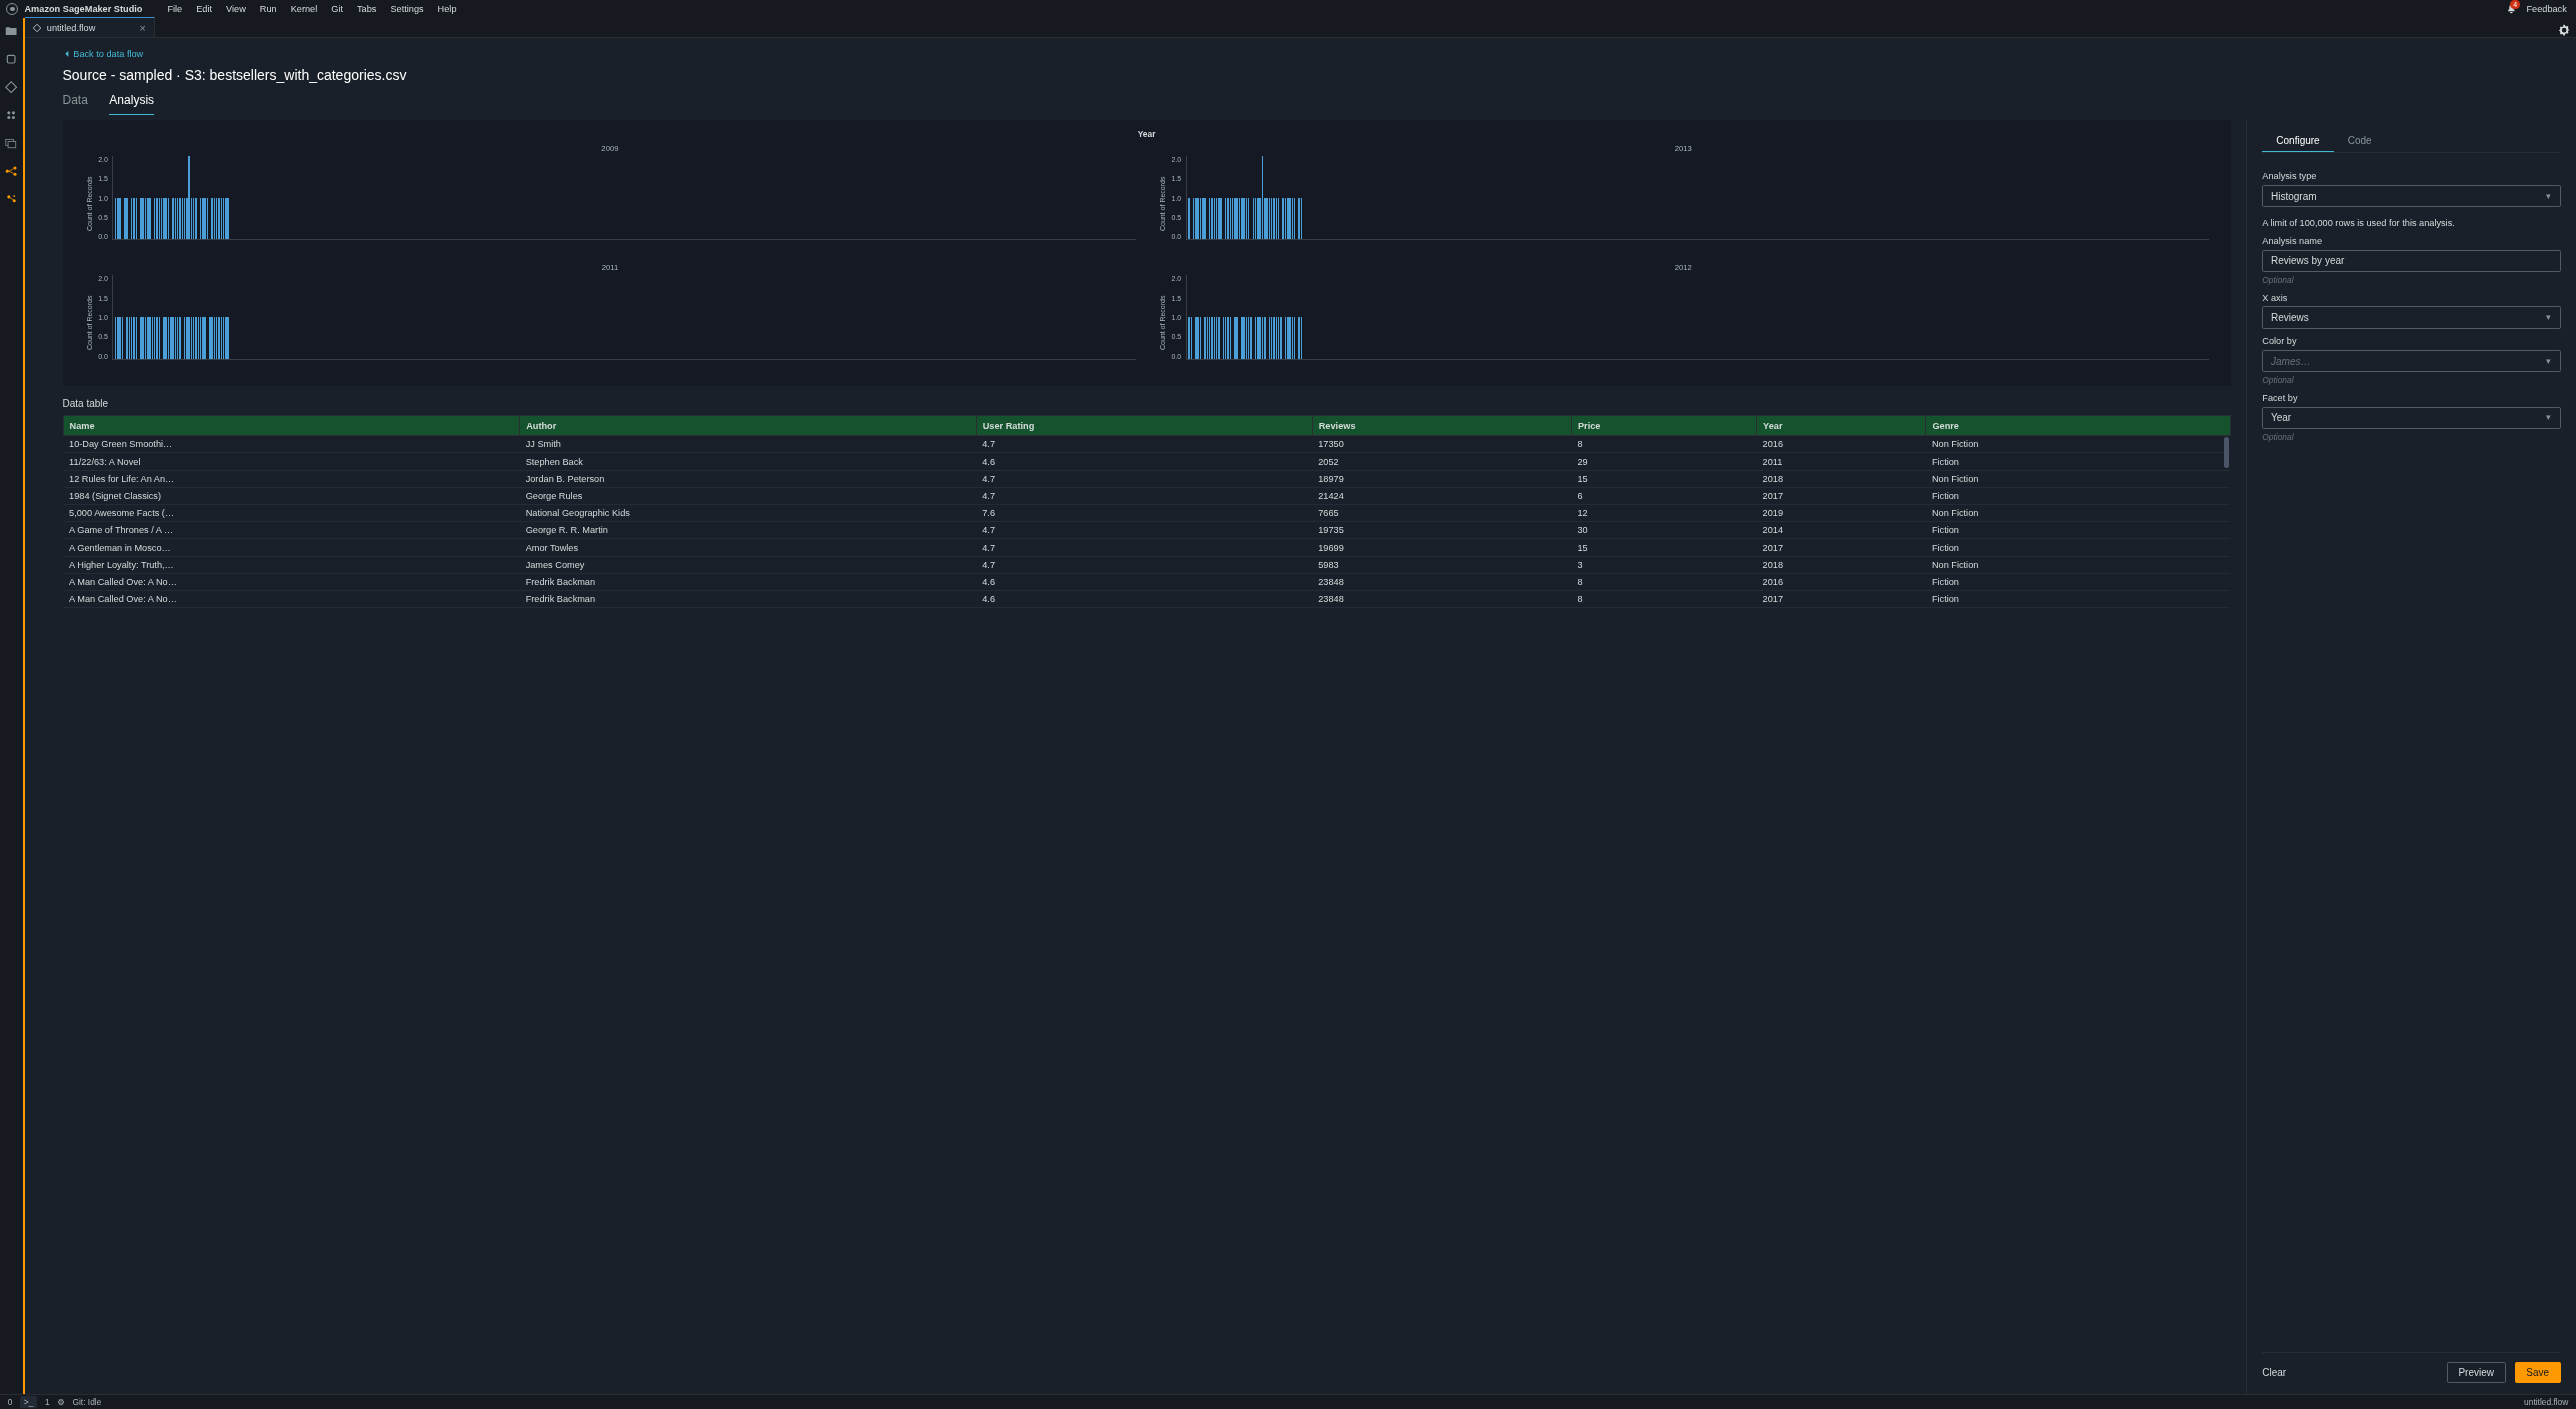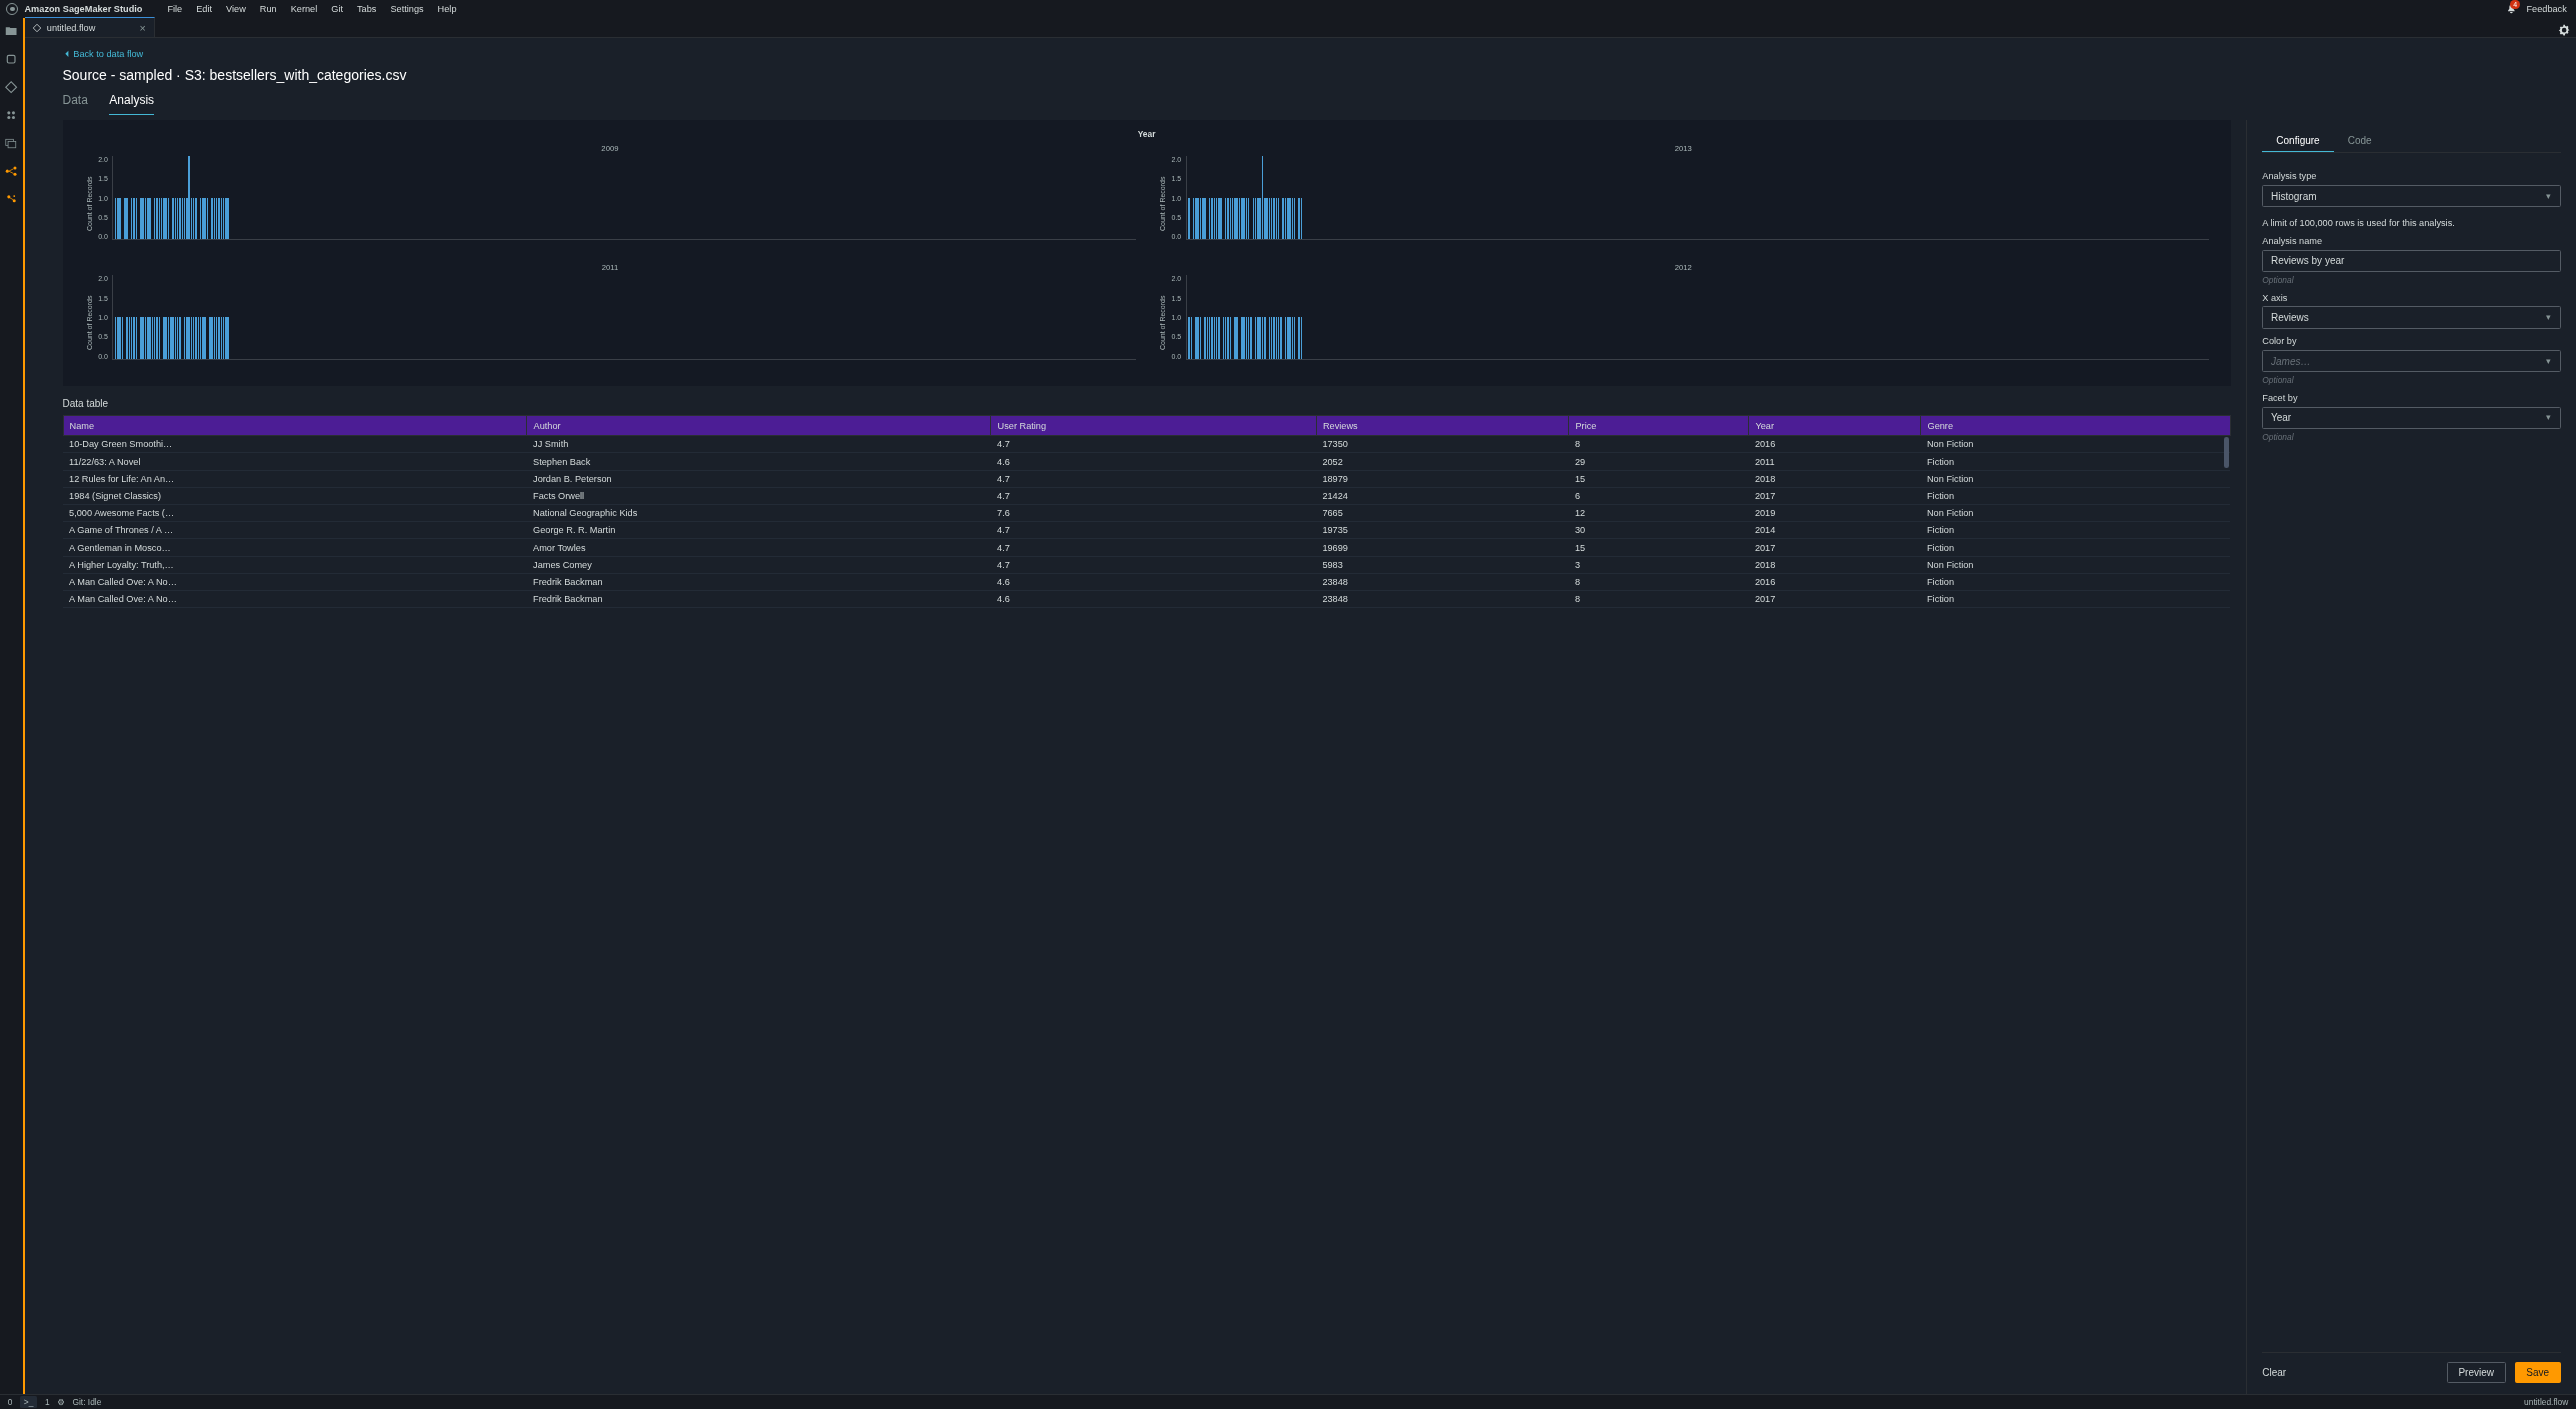--- a/index.html
+++ b/index.html
@@ -65,21 +65,21 @@
 .y-axis-label { writing-mode: vertical-rl; transform: rotate(180deg); font-size:7px; color:#aab7b8; text-align:center; padding:0 1.5px;}
 .plot-body{ flex:1; position:relative;}
 .y-ticks{position:absolute; left:0; top:0; bottom:10.7px; width:17px; display:flex; flex-direction:column; justify-content:space-between; font-size:7px; color:#aab7b8; text-align:right; padding-right:3.1px;}
 .plot-box{position:absolute; left:18.4px; right:0; top:0; bottom:10.7px; border-left:0.8px solid #3a3f47; border-bottom:0.8px solid #3a3f47; overflow:hidden;}
 .bars{position:absolute; inset:0; display:flex; align-items:flex-end; gap:0.8px; padding:0 1.5px;}
 .bar{ width:1.5px; background:#4a9fd8; }
 
 
 .dt-label { font-size:10px; margin:12.3px 0 6.1px 0; color:#d5dbdb; }
 .data-table { width: calc(100% - 15.3px); border-collapse:collapse; font-size:9.2px; position:relative;}
-.data-table th { background:#4c1d95; text-align:left; padding:4.6px 6.1px; font-weight:400; color:#d5dbdb; border:0.8px solid #2a2e33;margin-top:11px;}
+.data-table th { background:#14532d; text-align:left; padding:4.6px 6.1px; font-weight:700; color:#d5dbdb; border:0.8px solid #2a2e33;margin-top:11px;}
 .data-table td { padding:3.1px 6.1px; border-bottom:0.8px solid #232b36; color:#d5dbdb; white-space:nowrap; overflow:hidden; text-overflow:ellipsis;}
 .data-table td:first-child{max-width:88px;}
 .data-table td:nth-child(2){max-width:88px;}
 .table-scroll{position:relative; max-height:215px; overflow:hidden;}
 .vscroll{position:absolute; right:17px; top:21.5px; width:4.6px; height:31px; background:#4a5568; border-radius:2.3px;}
 
 
 .cfg-tabs{ display:flex; gap:0; border-bottom:0.8px solid #2a2e33; margin-bottom:10.7px;}
 .cfg-tab{ padding:4.6px 14px; font-size:10px; color:#879596; cursor:pointer; }
 .cfg-tab.active{ color:#fff; border-bottom:1.5px solid #44b9d6;}
@@ -534,21 +534,21 @@
                     <td>12 Rules for Life: An An…</td>
                     <td>Jordan B. Peterson</td>
                     <td>4.7</td>
                     <td>18979</td>
                     <td>15</td>
                     <td>2018</td>
                     <td>Non Fiction</td>
                   </tr>
                   <tr>
                     <td>1984 (Signet Classics)</td>
-                    <td>Facts Orwell</td>
+                    <td>George Rules</td>
                     <td>4.7</td>
                     <td>21424</td>
                     <td>6</td>
                     <td>2017</td>
                     <td>Fiction</td>
                   </tr>
                   <tr>
                     <td>5,000 Awesome Facts (…</td>
                     <td>National Geographic Kids</td>
                     <td>7.6</td>

